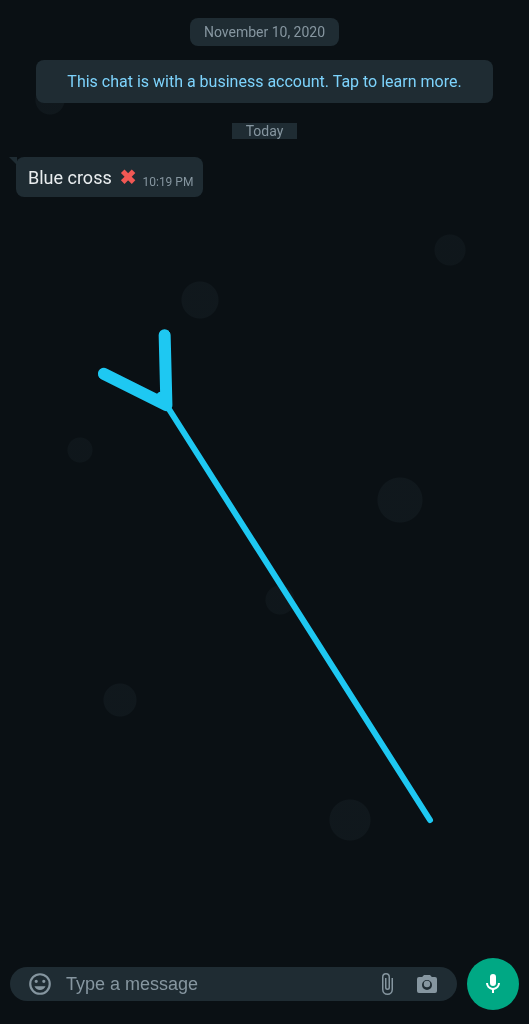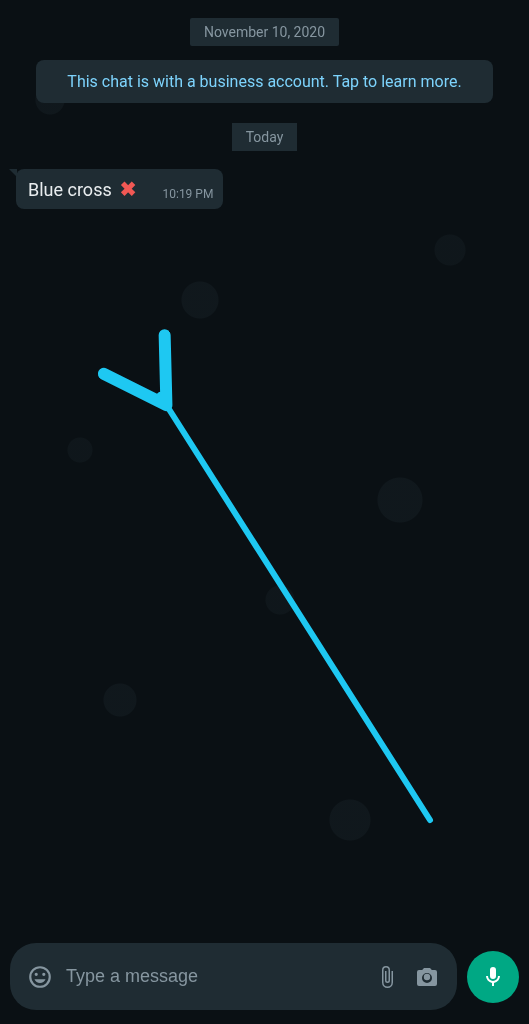--- a/index.html
+++ b/index.html
@@ -42,21 +42,21 @@
       display: flex;
       flex-direction: column;
       padding: 8px;
       overflow: hidden;
     }
     .date-pill {
       align-self: center;
       background: #1f2c33;
       color: #8696a0;
       padding: 6px 14px;
-      border-radius: 2px;
+      border-radius: 8px;
       font-size: 14px;
       margin: 10px 0 14px;
     }
     .info-banner {
       background: #1f2c33;
       border-radius: 8px;
       padding: 10px 18px;
       margin: 0 28px 14px;
       text-align: center;
       font-size: 16px;
@@ -66,36 +66,36 @@
     .business-banner { color: #7dd3fc; }
     .lock-icon {
       display: inline-block;
       vertical-align: -1px;
       margin-right: 4px;
     }
     .today-pill {
       align-self: center;
       background: #1f2c33;
       color: #8696a0;
-      padding: 6px 14px;
+      padding: 0 14px;
       border-radius: 0;
       font-size: 14px;
       margin: 6px 0 18px;
     }
     .msg-in {
       align-self: flex-start;
       background: #1f2c33;
       border-radius: 8px;
       padding: 8px 10px 8px 12px;
       margin-left: 8px;
       max-width: 300px;
       position: relative;
       display: flex;
       align-items: baseline;
-      gap: 26px;
+      gap: 6px;
     }
     .msg-in::before {
       content: "";
       position: absolute;
       left: -7px;
       top: 0;
       border-top: 8px solid #1f2c33;
       border-left: 8px solid transparent;
     }
     .msg-text {
@@ -120,21 +120,21 @@
       gap: 10px;
       padding: 8px 10px 14px;
     }
     .input-wrap {
       flex: 1;
       background: #1f2c33;
       border-radius: 26px;
       display: flex;
       align-items: center;
       padding: 4px 10px;
-      height: 67px;
+      height: 34px;
     }
     .icon-btn {
       width: 40px;
       height: 40px;
       display: flex;
       align-items: center;
       justify-content: center;
       color: #8696a0;
       cursor: pointer;
       flex-shrink: 0;

